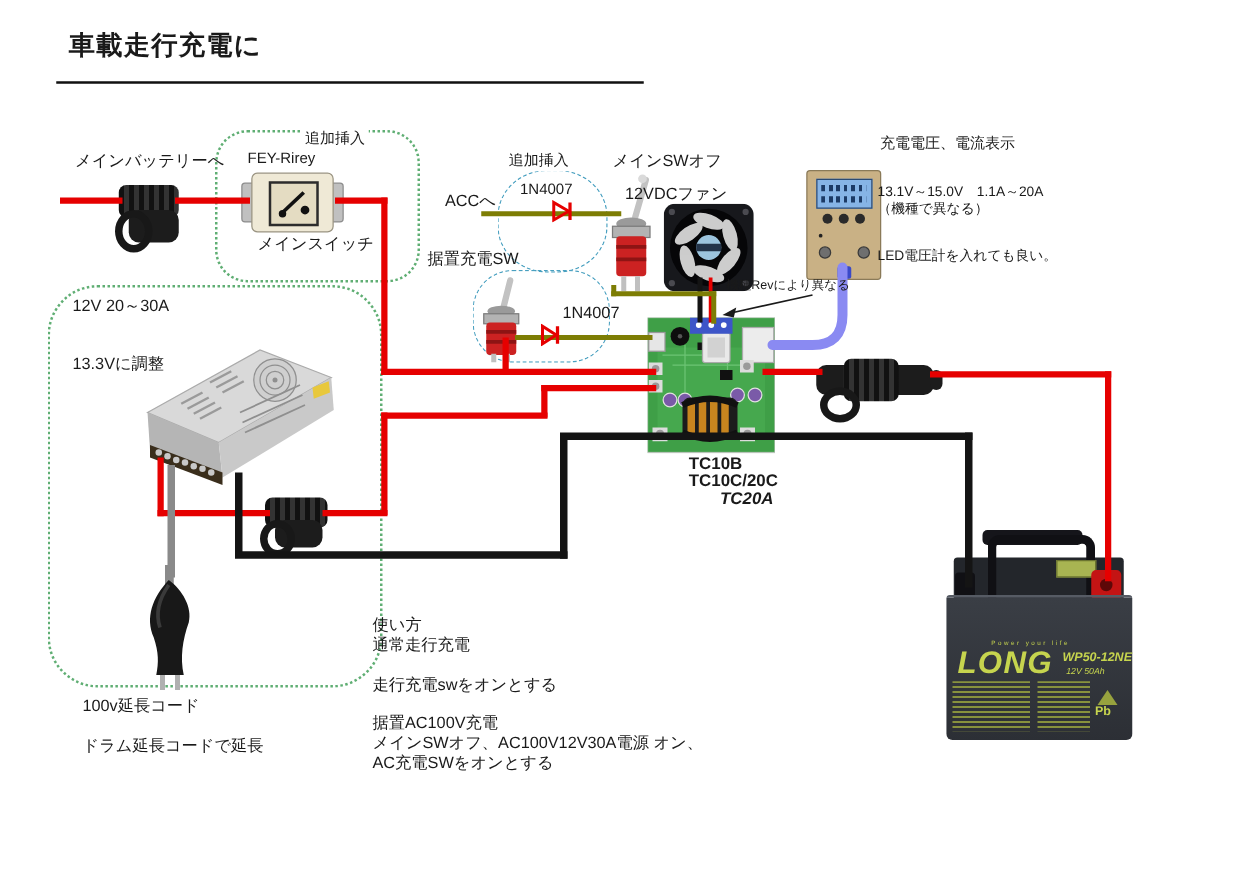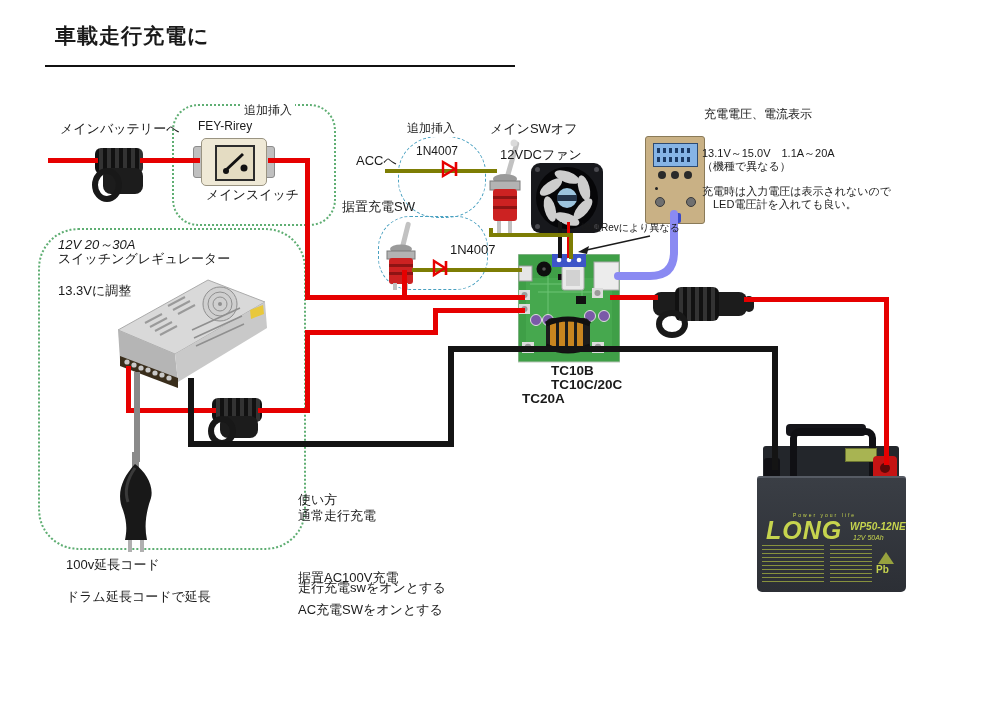--- a/index.html
+++ b/index.html
@@ -325,31 +325,30 @@
   <div class="lbl" style="left:356px;top:152px;text-align:center;">ACCへ</div>
   <div class="lbl mid whitebg" style="left:404px;top:120px;">追加挿入</div>
   <div class="lbl mid" style="left:416px;top:144px;">1N4007</div>
   <div class="lbl" style="left:490px;top:120px;">メインSWオフ</div>
   <div class="lbl" style="left:500px;top:146px;">12VDCファン</div>
   <div class="lbl" style="left:342px;top:198px;">据置充電SW</div>
   <div class="lbl" style="left:450px;top:242px;">1N4007</div>
   <div class="lbl mid" style="left:704px;top:106px;">充電電圧、電流表示</div>
   <div class="lbl small" style="left:702px;top:146px;">13.1V～15.0V　1.1A～20A</div>
   <div class="lbl small" style="left:702px;top:159px;">（機種で異なる）</div>
-  <div class="lbl small" style="left:702px;top:184px;">充電時は入力電圧は表示されないので</div>
-  <div class="lbl small" style="left:702px;top:197px;margin-left:11px;">LED電圧計を入れても良い。</div>
+  <div class="lbl small" style="left:702px;top:197px;">LED電圧計を入れても良い。</div>
   <div class="lbl" style="left:581px;top:221px;font-size:10px;">機種Revにより異なる</div>
-  <div class="lbl" style="left:58px;top:236px;font-style:italic;">12V 20～30A</div>
-  <div class="lbl" style="left:58px;top:250px;">スイッチングレギュレーター</div>
+  <div class="lbl" style="left:58px;top:236px;">12V 20～30A</div>
   <div class="lbl" style="left:58px;top:282px;">13.3Vに調整</div>
   <div class="tc" style="left:551px;top:363px;">TC10B</div>
   <div class="tc" style="left:551px;top:377px;">TC10C/20C</div>
-  <div class="tc" style="left:522px;top:391px;">TC20A</div>
+  <div class="tc" style="left:576px;top:391px;font-style:italic;">TC20A</div>
   <div class="lbl" style="left:298px;top:491px;">使い方</div>
   <div class="lbl" style="left:298px;top:507px;">通常走行充電</div>
-  <div class="lbl" style="left:298px;top:539px;margin-top:40px;">走行充電swをオンとする</div>
+  <div class="lbl" style="left:298px;top:539px;">走行充電swをオンとする</div>
   <div class="lbl" style="left:298px;top:555px;"></div>
   <div class="lbl" style="left:298px;top:569px;">据置AC100V充電</div>
+  <div class="lbl" style="left:298px;top:585px;">メインSWオフ、AC100V12V30A電源 オン、</div>
   <div class="lbl" style="left:298px;top:601px;">AC充電SWをオンとする</div>
   <div class="lbl" style="left:66px;top:556px;">100v延長コード</div>
   <div class="lbl" style="left:66px;top:588px;">ドラム延長コードで延長</div>
 
 </div>
 
 </body></html>

